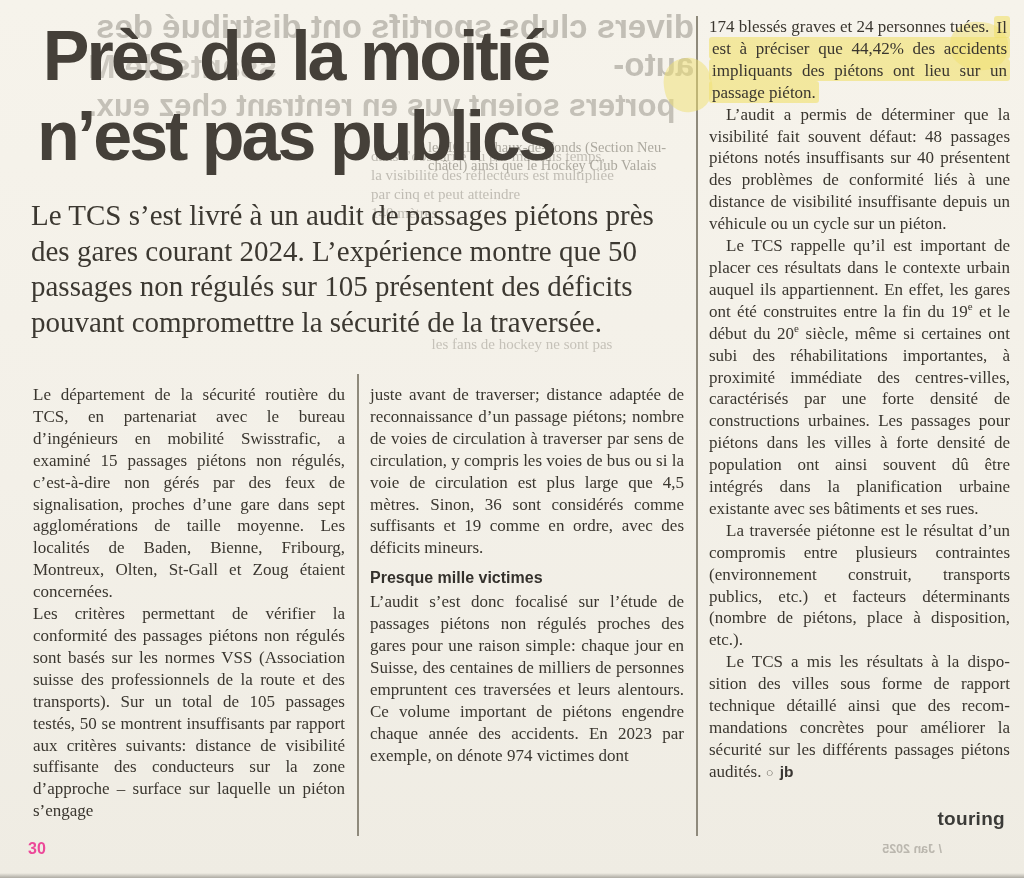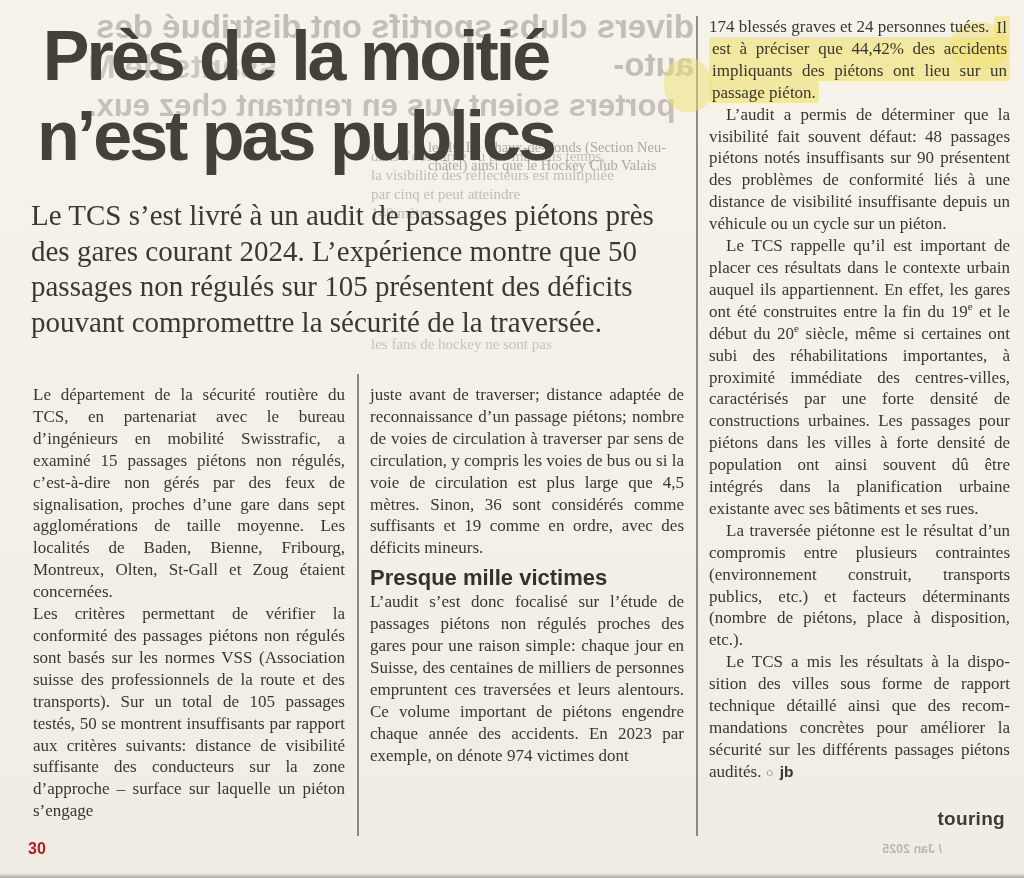--- a/index.html
+++ b/index.html
@@ -25,54 +25,54 @@
     font-size:29px; line-height:35.5px; color:#3c3831;
   }
   .col { position:absolute; z-index:2; text-align:justify; }
   .col p { margin:0; font-size:17px; line-height:21.9px; hyphens:manual; }
   .col1 { left:33px;  top:384px; width:312px; }
   .col2 { left:370px; top:384px; width:314px; }
   .col3 { left:709px; top:16px;  width:301px; }
   .ind { text-indent:17px; }
   .subhead {
     font-family:"Liberation Sans",sans-serif; font-weight:bold;
-    font-size:22px; line-height:21px; color:#34312c;
+    font-size:16px; line-height:21px; color:#34312c;
     margin:8px 0 3px 0; text-align:left;
   }
   .vrule { position:absolute; width:1.5px; background:#8f8a7c; z-index:1; }
   .rule1 { left:357px; top:374px; height:462px; }
   .rule2 { left:696px; top:16px;  height:820px; }
   .hl {
     background:rgba(240,224,112,0.62);
     box-decoration-break:clone; -webkit-box-decoration-break:clone;
     padding:1.5px 3px; border-radius:3px;
   }
   .hl-blob { position:absolute; z-index:1; background:rgba(240,224,112,0.5); }
   .blob1 { left:664px; top:58px; width:48px; height:54px; border-radius:46%; transform:rotate(-10deg); }
   .blob2 { left:950px; top:22px; width:58px; height:48px; border-radius:46%; transform:rotate(6deg); }
   .endmark { font-size:13px; color:#6b675e; letter-spacing:2px; }
   .byline { font-family:"Liberation Sans",sans-serif; font-weight:bold; font-size:15.5px; color:#3a3733;margin-top:16px; }
   .pagenum {
     position:absolute; left:28px; top:840px; z-index:2;
     font-family:"Liberation Sans",sans-serif; font-weight:bold;
-    font-size:16px; color:#b91c1c;
+    font-size:16px; color:#ec4899;
   }
   .magazine {
     position:absolute; right:19px; top:808px; z-index:2;
     font-family:"Liberation Sans",sans-serif; font-weight:bold;
     font-size:19px; letter-spacing:0.3px; color:#3b3b38;
   }
   .scan-edge { position:absolute; left:0; right:0; bottom:0; height:5px;
     background:linear-gradient(180deg,rgba(120,117,110,0) 0%,rgba(120,117,110,0.55) 100%); z-index:3; }
   .b0 { left:88px; top:8px;  width:606px; font-size:33px; color:rgba(142,138,128,0.50); }
   .b1 { left:88px; top:48px; width:606px; font-size:33px; color:rgba(148,144,134,0.42); text-align:right; }
   .b2 { left:88px; top:88px; width:606px; font-size:31px; color:rgba(142,138,128,0.48); text-align:right; }
   .b3 { left:428px; top:139px; width:246px; font-size:14.5px; line-height:17.5px; color:rgba(112,107,96,0.55); }
   .b4 { left:371px; top:147px; width:302px; font-size:15px; line-height:19px; color:rgba(120,115,104,0.42); }
-  .b5 { left:371px; top:336px; width:302px; font-size:15px; color:rgba(120,115,104,0.38); }
+  .b5 { left:371px; top:336px; width:302px; font-size:15px; color:rgba(120,115,104,0.38);text-align:center; }
   .b6 { left:826px; top:842px; width:116px; font-size:12.5px; color:rgba(130,126,118,0.48); }
   sup { vertical-align:super; font-size:11px; line-height:0; }
 </style>
 </head>
 <body>
 
 <div class="bleed sansb flip b0">divers clubs sportifs ont distribué des auto-</div>
 <div class="bleed sansb flip b1">ssants de M</div>
 <div class="bleed sansb flip b2">porters soient vus en rentrant chez eux.</div>
 <div class="bleed b3">le HC La Chaux-de-Fonds (Section Neu-
@@ -103,21 +103,21 @@
 </div>
 
 <div class="col col2">
   <p>juste avant de traverser; distance adap­tée de reconnaissance d’un passage pié­tons; nombre de voies de circulation à traverser par sens de circulation, y com­pris les voies de bus ou si la voie de cir­culation est plus large que 4,5 mètres. Sinon, 36 sont considérés comme suffi­sants et 19 comme en ordre, avec des déficits mineurs.</p>
   <h3 class="subhead">Presque mille victimes</h3>
   <p>L’audit s’est donc focalisé sur l’étude de passages piétons non régulés proches des gares pour une raison simple: chaque jour en Suisse, des centaines de milliers de personnes empruntent ces traversées et leurs alentours. Ce volume important de piétons engendre chaque année des accidents. En 2023 par exemple, on dénote 974 victimes dont</p>
 </div>
 
 <div class="col col3">
   <p><span>174 blessés graves et 24 personnes tuées. </span><span class="hl">Il est à préciser que 44,42% des accidents impliquants des piétons ont lieu sur un passage piéton.</span></p>
-  <p class="ind">L’audit a permis de déterminer que la visibilité fait souvent défaut: 48 pas­sages piétons notés insuffisants sur 90 présentent des problèmes de confor­mité liés à une distance de visibilité in­suffisante depuis un véhicule ou un cy­cle sur un piéton.</p>
+  <p class="ind">L’audit a permis de déterminer que la visibilité fait souvent défaut: 48 pas­sages piétons notés insuffisants sur 40 présentent des problèmes de confor­mité liés à une distance de visibilité in­suffisante depuis un véhicule ou un cy­cle sur un piéton.</p>
   <p class="ind"><span>Le TCS rappelle qu’il est important de placer ces résultats dans le contexte urbain auquel ils appartiennent. En ef­fet, les gares ont été construites entre la fin du 19</span><sup>e</sup><span> et le début du 20</span><sup>e</sup><span> siècle, même si certaines ont subi des réhabili­tations importantes, à proximité immé­diate des centres-villes, caractérisés par une forte densité de constructions ur­baines. Les passages pour piétons dans les villes à forte densité de population ont ainsi souvent dû être intégrés dans la planification urbaine existante avec ses bâtiments et ses rues.</span></p>
   <p class="ind">La traversée piétonne est le résultat d’un compromis entre plusieurs contraintes (environnement construit, transports publics, etc.) et facteurs dé­terminants (nombre de piétons, place à disposition, etc.).</p>
   <p class="ind"><span>Le TCS a mis les résultats à la dispo­sition des villes sous forme de rapport technique détaillé ainsi que des recom­mandations concrètes pour améliorer la sécurité sur les différents passages piétons audités. </span><span class="endmark">○</span> <span class="byline">jb</span></p>
 </div>
 
 <div class="pagenum">30</div>
 <div class="magazine">touring</div>
 <div class="scan-edge"></div>
 
 </body></html>

